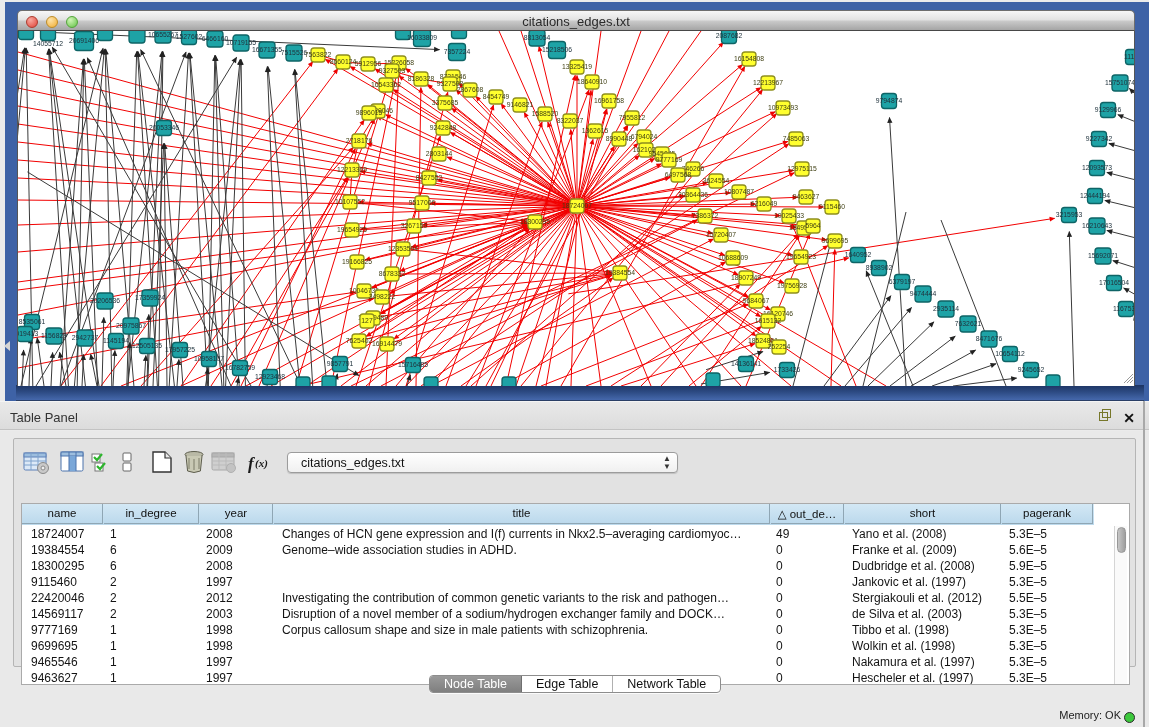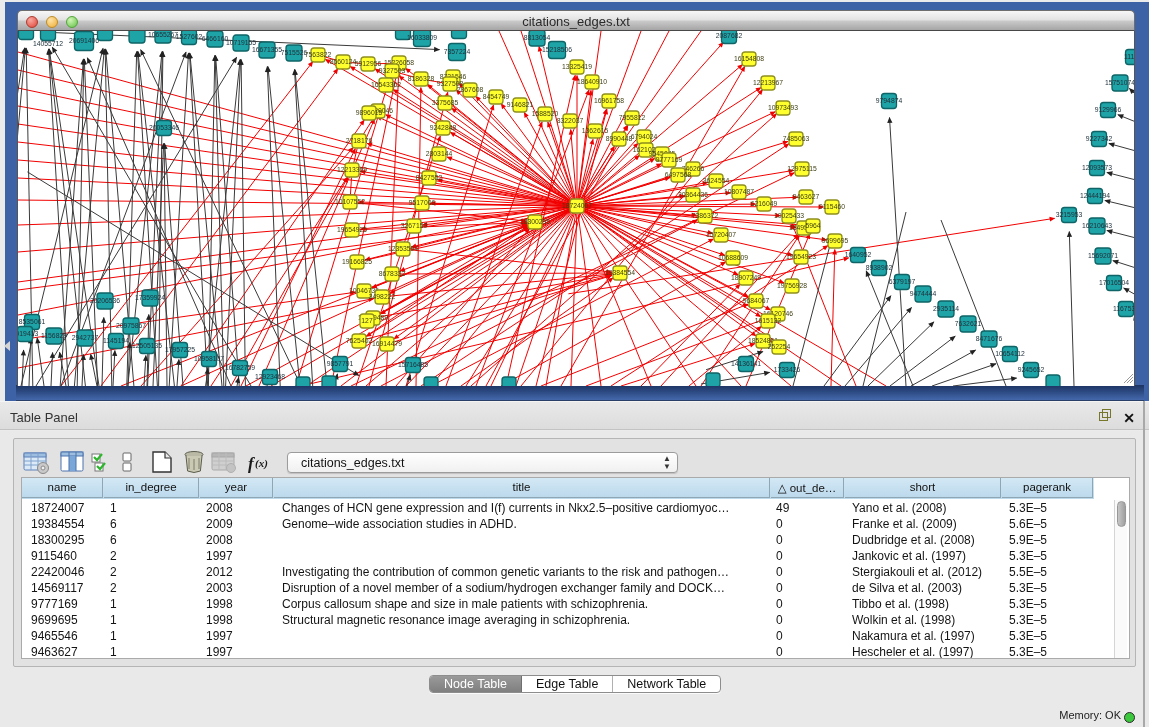--- a/index.html
+++ b/index.html
@@ -23,21 +23,21 @@
 #tp-head .t { position:absolute; left:10px; top:8px; font-size:13px; color:#333; }
 #tp-body { position:absolute; left:0; top:431px; width:1149px; height:296px; background:#e9e9e9; }
 #inner { position:absolute; left:13px; top:7px; width:1123px; height:229px;
   background:#e2e2e2; border:1px solid #b5b5b5; border-radius:2px; }
 #toolbar { position:absolute; left:2px; top:7px; width:280px; height:34px; }
 #dropdown { position:absolute; left:273px; top:13px; width:391px; height:21px;
   background:linear-gradient(to bottom,#ffffff,#f0f0f0); border:1px solid #9c9c9c;
   border-radius:4px; box-shadow:0 1px 1px rgba(0,0,0,0.15); }
 #dropdown .txt { position:absolute; left:13px; top:3px; font-size:12.5px; color:#111; }
 #dropdown .step { position:absolute; right:6px; top:2px; font-size:8px; color:#333; line-height:8px; }
-#tablewrap { position:absolute; left:7px; top:38px; width:1109px; height:182px;
+#tablewrap { position:absolute; left:7px; top:64px; width:1109px; height:182px;
   background:#fff; border:1px solid #aaa; overflow:hidden; }
 .thead { position:absolute; left:0; top:0; width:1072px; height:21px;
   background:linear-gradient(to bottom,#d3e8f5,#bcd9ec); }
 .th { position:absolute; top:0; height:20px; border-right:1px solid #8fa6b4;
   border-bottom:1px solid #8fa6b4; text-align:center; font-size:11.5px; color:#111;
   padding-top:3px; background:linear-gradient(to bottom,#d3e8f5,#bcd9ec); }
 .tr { position:absolute; left:0; width:1100px; height:16px; }
 .td { position:absolute; top:1px; font-size:12px; color:#141414; white-space:nowrap; }
 #vscroll { position:absolute; right:2px; top:22px; width:13px; height:158px; border-left:1px solid #d5d5d5; background:#fafafa; }
 #vthumb { position:absolute; left:1.5px; top:1px; width:9px; height:26px; border-radius:5px;
@@ -681,21 +681,21 @@
           <div class="th" style="left:178px;width:73px">year</div>
           <div class="th" style="left:252px;width:496px">title</div>
           <div class="th" style="left:749px;width:73px">△ out_de…</div>
           <div class="th" style="left:823px;width:156px">short</div>
           <div class="th" style="left:980px;width:91px">pagerank</div>
         </div>
         <div class="tr" style="top:22px">
           <div class="td" style="left:9px">18724007</div>
           <div class="td" style="left:88px">1</div>
           <div class="td" style="left:184px">2008</div>
-          <div class="td" style="left:260px">Changes of HCN gene expression and I(f) currents in Nkx2.5–positive cardiomyoc…</div>
+          <div class="td" style="left:260px">Changes of HCN gene expression and I(f) currents in Nkx2.5–averaging cardiomyoc…</div>
           <div class="td" style="left:754px">49</div>
           <div class="td" style="left:830px">Yano et al. (2008)</div>
           <div class="td" style="left:987px">5.3E–5</div>
         </div>
         <div class="tr" style="top:38px">
           <div class="td" style="left:9px">19384554</div>
           <div class="td" style="left:88px">6</div>
           <div class="td" style="left:184px">2009</div>
           <div class="td" style="left:260px">Genome–wide association studies in ADHD.</div>
           <div class="td" style="left:754px">0</div>
@@ -742,21 +742,20 @@
           <div class="td" style="left:184px">1998</div>
           <div class="td" style="left:260px">Corpus callosum shape and size in male patients with schizophrenia.</div>
           <div class="td" style="left:754px">0</div>
           <div class="td" style="left:830px">Tibbo et al. (1998)</div>
           <div class="td" style="left:987px">5.3E–5</div>
         </div>
         <div class="tr" style="top:134px">
           <div class="td" style="left:9px">9699695</div>
           <div class="td" style="left:88px">1</div>
           <div class="td" style="left:184px">1998</div>
-          <div class="td" style="left:260px">Structural magnetic resonance image averaging in schizophrenia.</div>
           <div class="td" style="left:754px">0</div>
           <div class="td" style="left:830px">Wolkin et al. (1998)</div>
           <div class="td" style="left:987px">5.3E–5</div>
         </div>
         <div class="tr" style="top:150px">
           <div class="td" style="left:9px">9465546</div>
           <div class="td" style="left:88px">1</div>
           <div class="td" style="left:184px">1997</div>
           <div class="td" style="left:754px">0</div>
           <div class="td" style="left:830px">Nakamura et al. (1997)</div>

